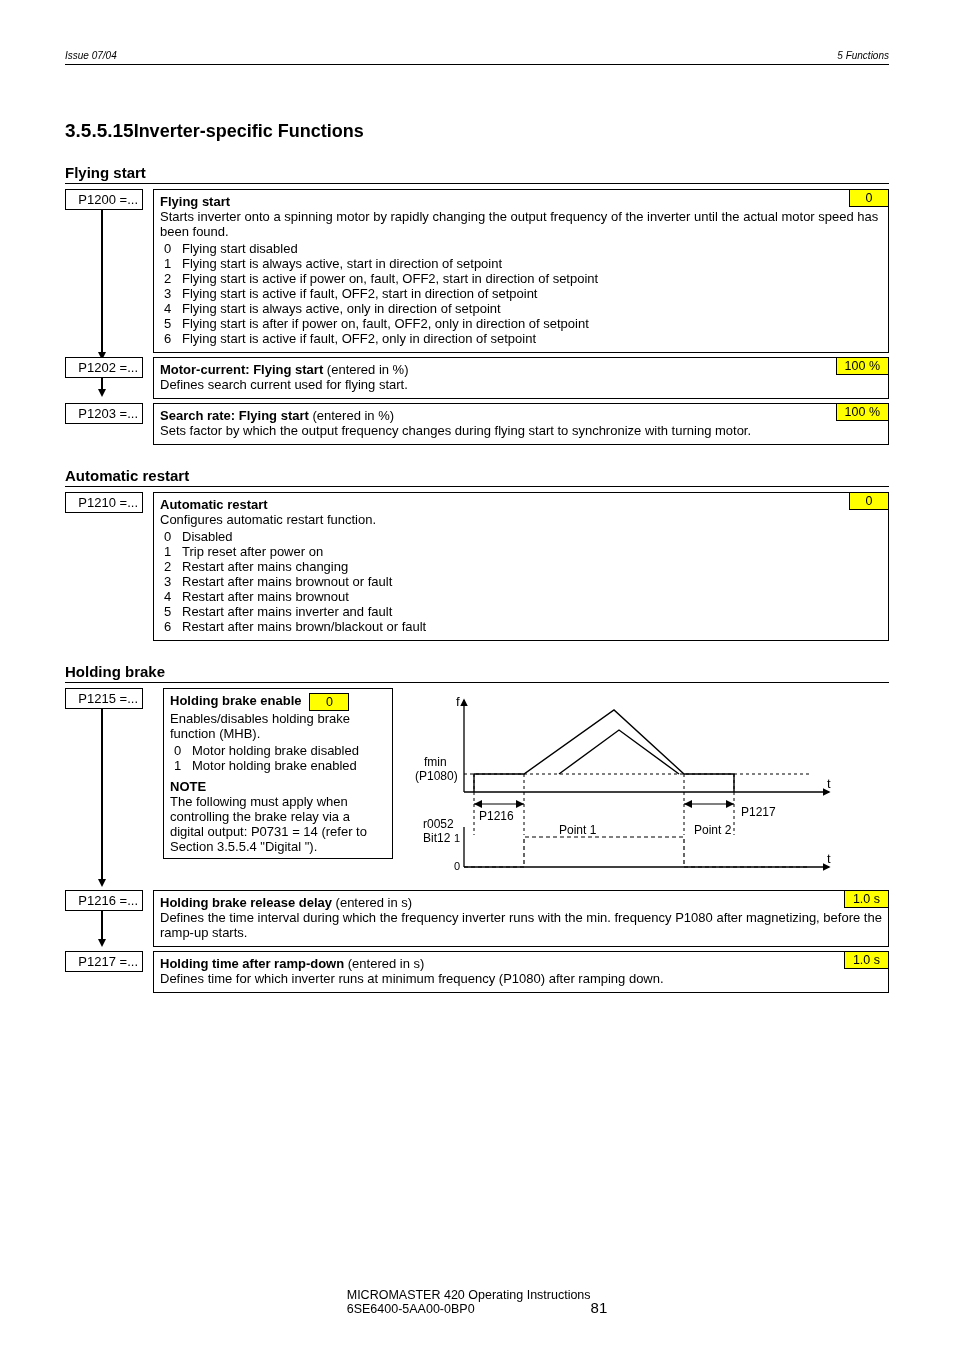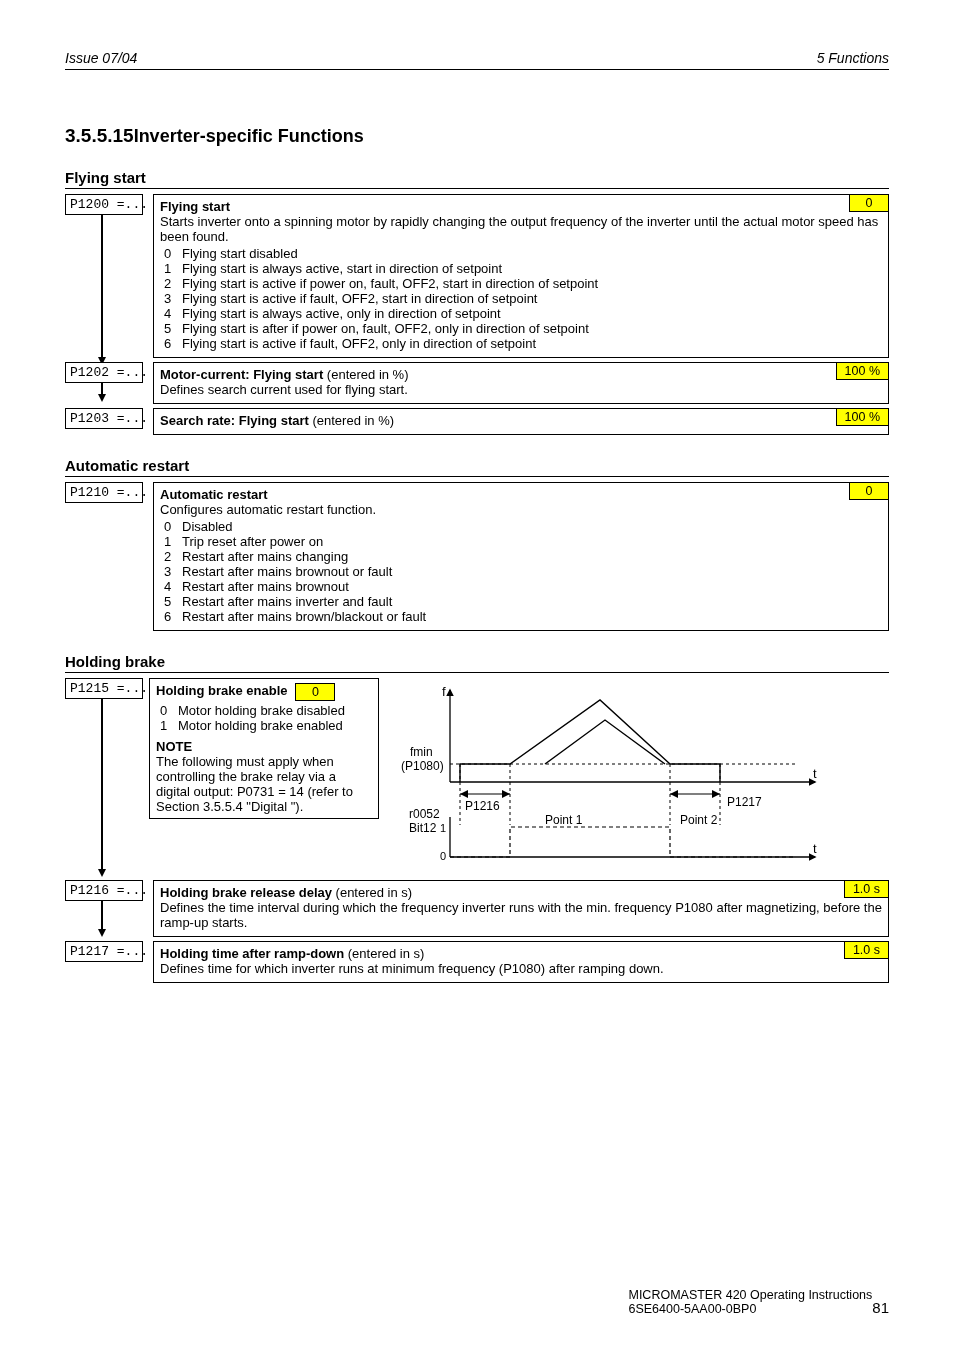--- a/index.html
+++ b/index.html
@@ -6,41 +6,41 @@
   body {
     font-family: Arial, Helvetica, sans-serif;
     font-size: 13px;
     color: #000;
     background: #fff;
     width: 954px;
     height: 1351px;
     position: relative;
     padding: 50px 65px 35px 65px;
   }
-  .header-rule { border-bottom: 1.4px solid #000; display: flex; justify-content: space-between; font-style: italic; font-size: 14px; padding-bottom: 3px; margin-bottom: 55px; }
+  .header-rule { border-bottom: 1.4px solid #000; display: flex; justify-content: space-between; font-style: italic; font-size: 10px; padding-bottom: 3px; margin-bottom: 55px; }
   .section-num { font-weight: bold; font-size: 19px; display: inline-block; width: 65px; }
   .section-title { font-weight: bold; font-size: 18px; }
   .subsection { font-weight: bold; font-size: 15px; color: #000; margin-top: 22px; margin-bottom: 5px; border-bottom: 1.2px solid #000; padding-bottom: 2px; }
   .row { display: flex; align-items: flex-start; margin-top: 4px; }
   .param-col { width: 78px; flex: 0 0 78px; position: relative; }
-  .param-box { border: 1.2px solid #000; font-size: 13px; padding: 2px 4px; white-space: nowrap; text-align: left; background: #fff; position: relative; z-index: 2; font-family: Liberation Mono, monospace; }
+  .param-box { border: 1.2px solid #000; font-size: 13px; padding: 2px 4px; white-space: nowrap; text-align: right; background: #fff; position: relative; z-index: 2; }
   .arrow-down { position: absolute; left: 37px; top: 100%; width: 0; display:flex; flex-direction:column; align-items:center; }
   .arrow-line { width: 1.4px; background:#000; }
   .arrow-head { width:0; height:0; border-left:4px solid transparent; border-right:4px solid transparent; border-top:8px solid #000; }
   .desc-col { flex: 1; border: 1.2px solid #000; padding: 4px 6px 6px 6px; margin-left: 10px; position: relative; }
   .desc-title { font-weight: bold; display:inline; }
   .desc-title-extra { font-weight: normal; }
   .badge { position: absolute; top: -1px; right: -1px; background: #ffff00; border: 1.2px solid #000; padding: 1px 8px; font-size: 12.5px; min-width: 40px; text-align:center; }
   .badge-inline { background: #ffff00; border: 1.2px solid #000; padding: 1px 8px; font-size: 12.5px; min-width: 40px; text-align:center; display:inline-block; margin-left:8px; vertical-align:top;}
   .enum { margin-top: 2px; }
   .enum-row { display:flex; }
   .enum-num { width: 22px; flex: 0 0 22px; text-align:left; padding-left:4px;}
   .enum-txt { flex:1; }
   .note-title { font-weight: bold; margin-top:6px;}
-  .footer { position:absolute; bottom: 35px; left:65px; right:65px; display:flex; justify-content:flex-end; font-size:12.5px; align-items:flex-end;}
+  .footer { position:absolute; bottom: 35px; left:65px; right:65px; display:flex; justify-content:center; font-size:12.5px; align-items:flex-end;}
   .footer .pnum { font-size:15px; }
   .hb-flex { display:flex; gap:10px; align-items:flex-start;}
   .hb-left { flex: 0 0 230px; border:1.2px solid #000; padding:4px 6px; position:relative;}
   .hb-right { flex:1; border:0; padding:4px 6px; }
   svg { display:block; }
 </style>
 </head>
 <body>
 
 <div class="header-rule">
@@ -115,20 +115,21 @@
   </div>
 </div>
 
 <div class="row">
   <div class="param-col">
     <div class="param-box">P1203 =...</div>
   </div>
   <div class="desc-col">
     <div class="badge">100 %</div>
     <span class="desc-title">Search rate: Flying start</span><span class="desc-title-extra"> (entered in %)</span>
+    <div>Sets factor by which the output frequency changes during flying start to synchronize with turning motor.</div>
   </div>
 </div>
 
 <div class="subsection">Automatic restart</div>
 
 <div class="row">
   <div class="param-col">
     <div class="param-box">P1210 =...</div>
   </div>
   <div class="desc-col">
@@ -171,23 +172,24 @@
 <div class="subsection">Holding brake</div>
 
 <div class="row">
   <div class="param-col">
     <div class="param-box">P1215 =...</div>
     <div class="arrow-down">
         <div class="arrow-line" style="height:170px;"></div>
         <div class="arrow-head"></div>
       </div>
   </div>
-  <div class="hb-flex" style="flex:1; margin-left:6px;">
+  <div class="hb-flex" style="flex:1; margin-left:20px;">
     <div class="hb-left">
       <div style="white-space:nowrap;"><span class="desc-title">Holding brake enable</span><span class="badge-inline">0</span></div>
+      <div>Enables/disables holding brake function (MHB).</div>
       <div class="enum">
         <div class="enum-row">
             <span class="enum-num">0</span>
             <span class="enum-txt">Motor holding brake disabled</span>
           </div>
         <div class="enum-row">
             <span class="enum-num">1</span>
             <span class="enum-txt">Motor holding brake enabled</span>
           </div>
       </div>

